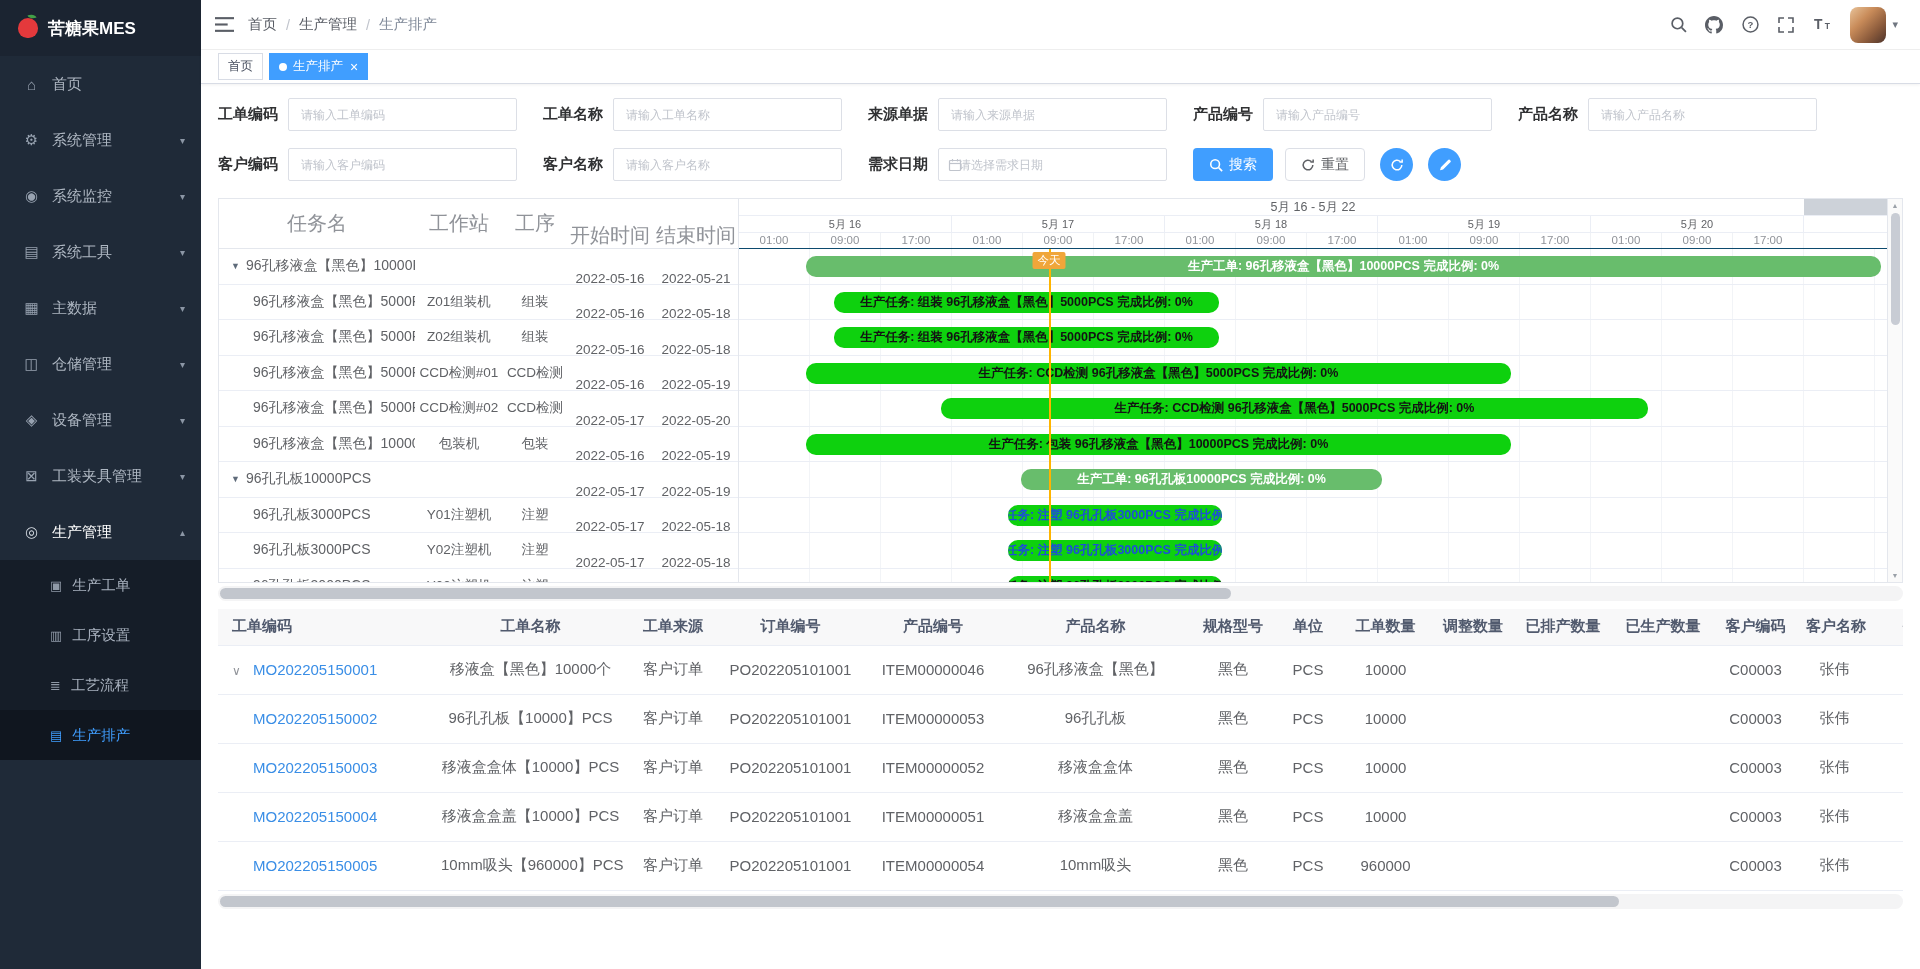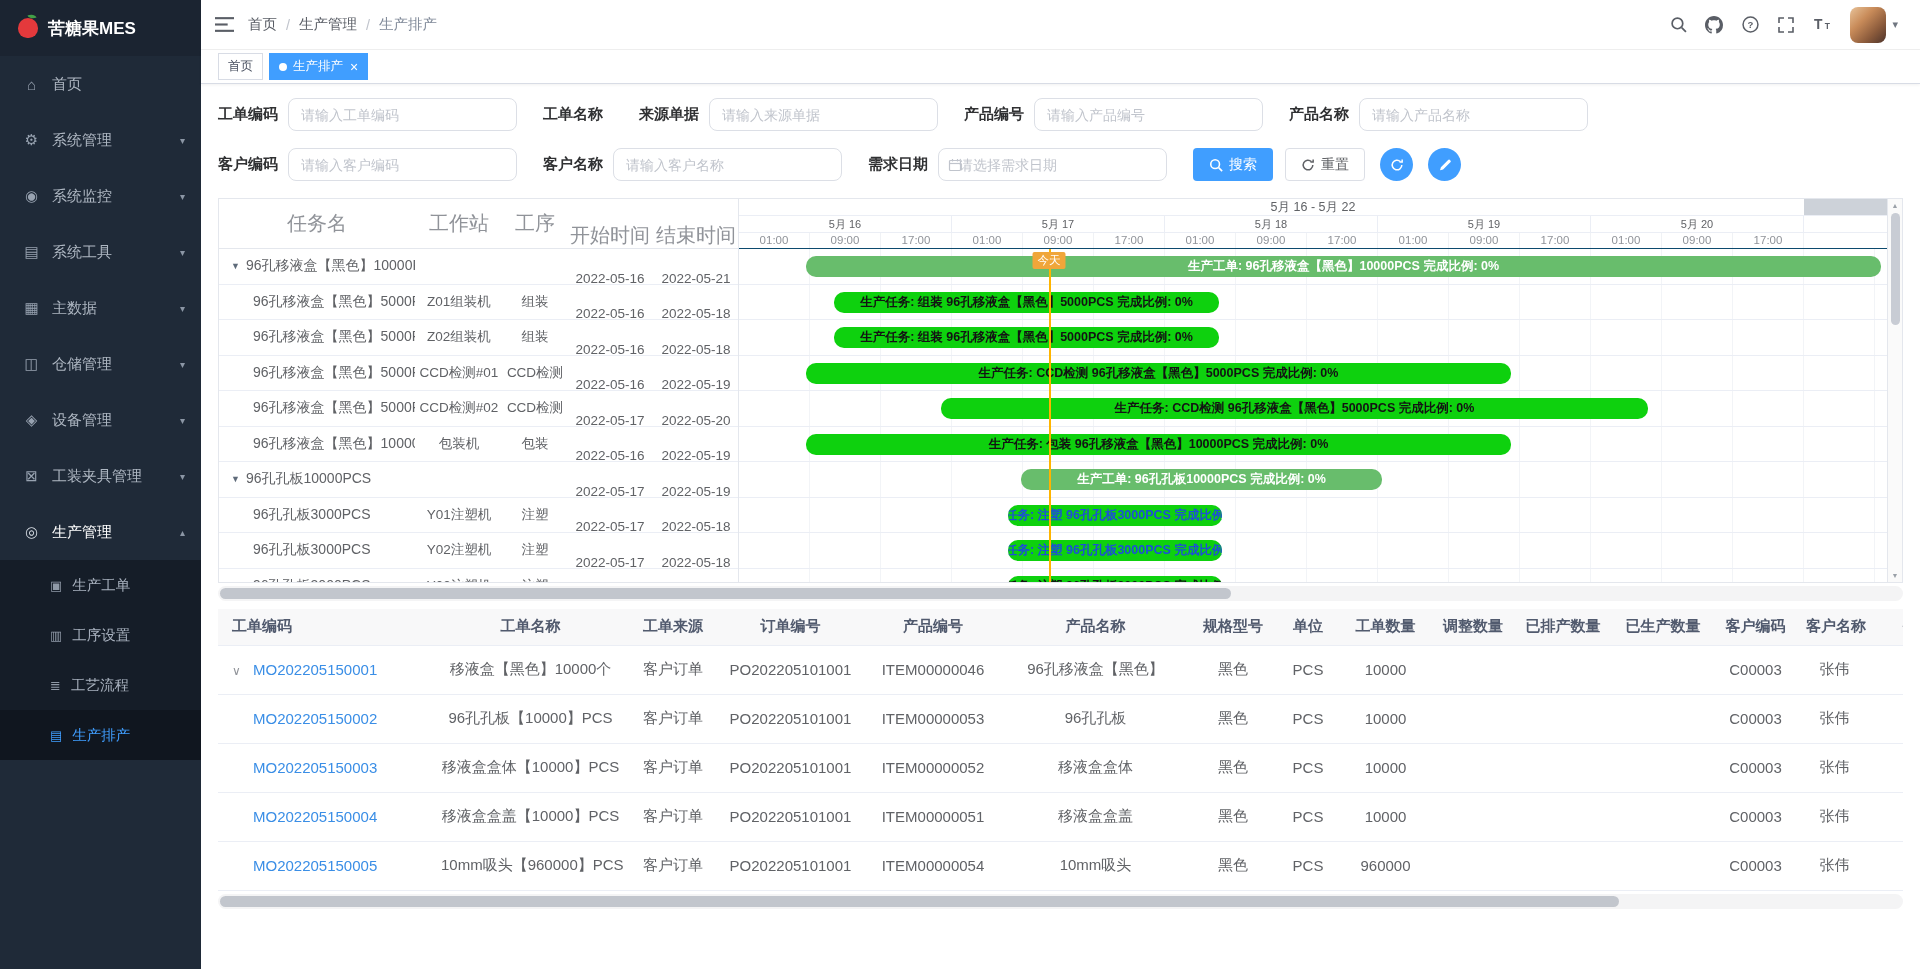--- a/index.html
+++ b/index.html
@@ -47,21 +47,21 @@
   .tag-x { font-size:14px; line-height:1; margin-left:1px; }
 
   
   .content { flex:1; padding:14px 17px 0; overflow:hidden; }
 
   
   .f-row { display:flex; align-items:center; margin-bottom:17px; }
   .f-group { display:flex; align-items:center; margin-right:26px; }
   .f-label { font-size:15px; font-weight:bold; color:#303133; margin-right:10px; white-space:nowrap; }
   .f-input { position:relative; display:flex; align-items:center; }
-  .f-input input { width:229px; height:33px; border:1px solid #dcdfe6; border-radius:8px; padding:0 12px; font-size:14px; color:#606266; outline:none; font-family:inherit; }
+  .f-input input { width:229px; height:33px; border:1px solid #dcdfe6; border-radius:2px; padding:0 12px; font-size:12px; color:#606266; outline:none; font-family:inherit; }
   .f-input input::placeholder { color:#c0c4cc; }
   .f-input.date input { padding-left:20px; }
   .cal { position:absolute; left:10px; color:#c0c4cc; display:flex; }
   .btn { height:33px; border-radius:4px; font-size:14px; display:inline-flex; align-items:center; gap:6px; padding:0 15px; border:1px solid transparent; cursor:pointer; font-family:inherit; }
   .btn.primary { background:#409eff; color:#fff; }
   .btn.plain { background:#fff; border-color:#dcdfe6; color:#606266; margin-left:12px; }
   .btn.circle { width:33px; height:33px; padding:0; justify-content:center; border-radius:50%; background:#409eff; color:#fff; margin-left:15px; }
 
   
   .gantt { display:flex; border:1px solid #e4e7ed; height:385px; margin-top:2px; }
@@ -263,20 +263,24 @@
           <div class="f-row">
             <div class="f-group">
       <label class="f-label">工单编码</label>
       <span class="f-input ">
 
         <input placeholder="请输入工单编码" style="">
       </span>
             </div>
             <div class="f-group">
       <label class="f-label">工单名称</label>
+      <span class="f-input ">
+
+        <input placeholder="请输入工单名称" style="">
+      </span>
             </div>
             <div class="f-group">
       <label class="f-label">来源单据</label>
       <span class="f-input ">
 
         <input placeholder="请输入来源单据" style="">
       </span>
             </div>
             <div class="f-group">
       <label class="f-label">产品编号</label>

